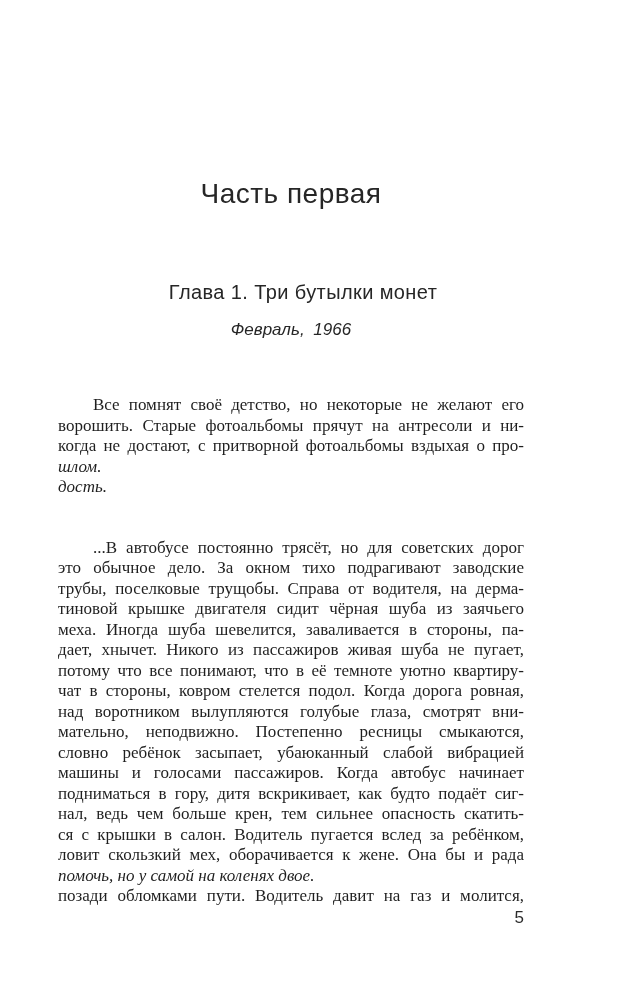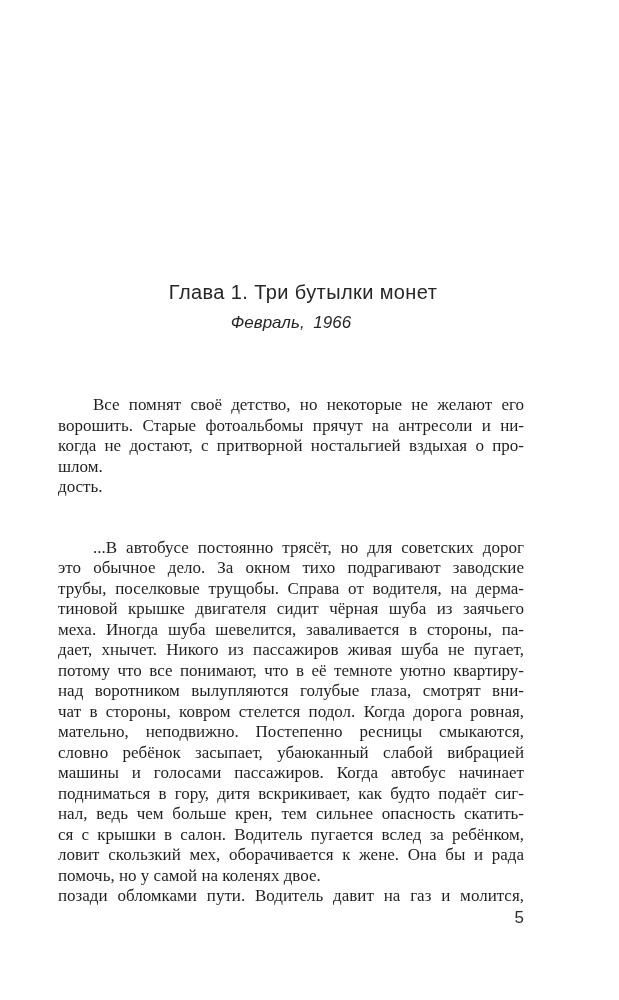--- a/index.html
+++ b/index.html
@@ -38,21 +38,21 @@
     font-family: "Liberation Sans", sans-serif;
     font-size: 20px;
     font-weight: 400;
     line-height: 24px;
     text-align: center;
     color: #262626;
     letter-spacing: 0.4px;
   }
   .chapter-date {
     position: absolute;
-    top: 313px;
+    top: 320px;
     left: 58px;
     width: 466px;
     font-family: "Liberation Sans", sans-serif;
     font-style: italic;
     font-size: 17px;
     line-height: 20px;
     text-align: center;
     color: #262626;
     word-spacing: 4px;
   }
@@ -76,62 +76,64 @@
     text-align-last: justify;
     white-space: nowrap;
   }
   .line.first {
     padding-left: 35px;
     margin-top: 40px;
   }
   .line.no-just {
     text-align: left;
     text-align-last: left;
+    font-style: italic;
   }
   .page-number {
     position: absolute;
     top: 908px;
     left: 58px;
     width: 466px;
     font-family: "Liberation Sans", sans-serif;
     font-size: 17px;
     line-height: 20px;
     text-align: right;
     color: #2b2b2b;
   }
 </style>
 </head>
 <body>
 
 <div class="page">
+  <h1 class="part-title">Часть первая</h1>
 
   <h2 class="chapter-title">Глава 1. Три бутылки монет</h2>
 
   <div class="chapter-date">Февраль, 1966</div>
 
   <div class="body-text">
       <div class="paragraph">
         <div class="line first">Все помнят своё детство, но некоторые не желают его</div>
         <div class="line">ворошить. Старые фотоальбомы прячут на антресоли и ни-</div>
-        <div class="line">когда не достают, с притворной ностальгией вздыхая о про-</div>
+        <div class="line">когда не достают, с притворной фотоальбомы вздыхая о про-</div>
         <div class="line no-just">шлом.</div>
       </div>
       <div class="paragraph">
         <div class="line no-just">дость.</div>
       </div>
       <div class="paragraph">
         <div class="line first">...В автобусе постоянно трясёт, но для советских дорог</div>
         <div class="line">это обычное дело. За окном тихо подрагивают заводские</div>
         <div class="line">трубы, поселковые трущобы. Справа от водителя, на дерма-</div>
         <div class="line">тиновой крышке двигателя сидит чёрная шуба из заячьего</div>
         <div class="line">меха. Иногда шуба шевелится, заваливается в стороны, па-</div>
         <div class="line">дает, хнычет. Никого из пассажиров живая шуба не пугает,</div>
         <div class="line">потому что все понимают, что в её темноте уютно квартиру-</div>
+        <div class="line">чат в стороны, ковром стелется подол. Когда дорога ровная,</div>
         <div class="line">над воротником вылупляются голубые глаза, смотрят вни-</div>
-        <div class="line">чат в стороны, ковром стелется подол. Когда дорога ровная,</div>
         <div class="line">мательно, неподвижно. Постепенно ресницы смыкаются,</div>
         <div class="line">словно ребёнок засыпает, убаюканный слабой вибрацией</div>
         <div class="line">машины и голосами пассажиров. Когда автобус начинает</div>
         <div class="line">подниматься в гору, дитя вскрикивает, как будто подаёт сиг-</div>
         <div class="line">нал, ведь чем больше крен, тем сильнее опасность скатить-</div>
         <div class="line">ся с крышки в салон. Водитель пугается вслед за ребёнком,</div>
         <div class="line">ловит скользкий мех, оборачивается к жене. Она бы и рада</div>
         <div class="line no-just">помочь, но у самой на коленях двое.</div>
       </div>
       <div class="paragraph">

